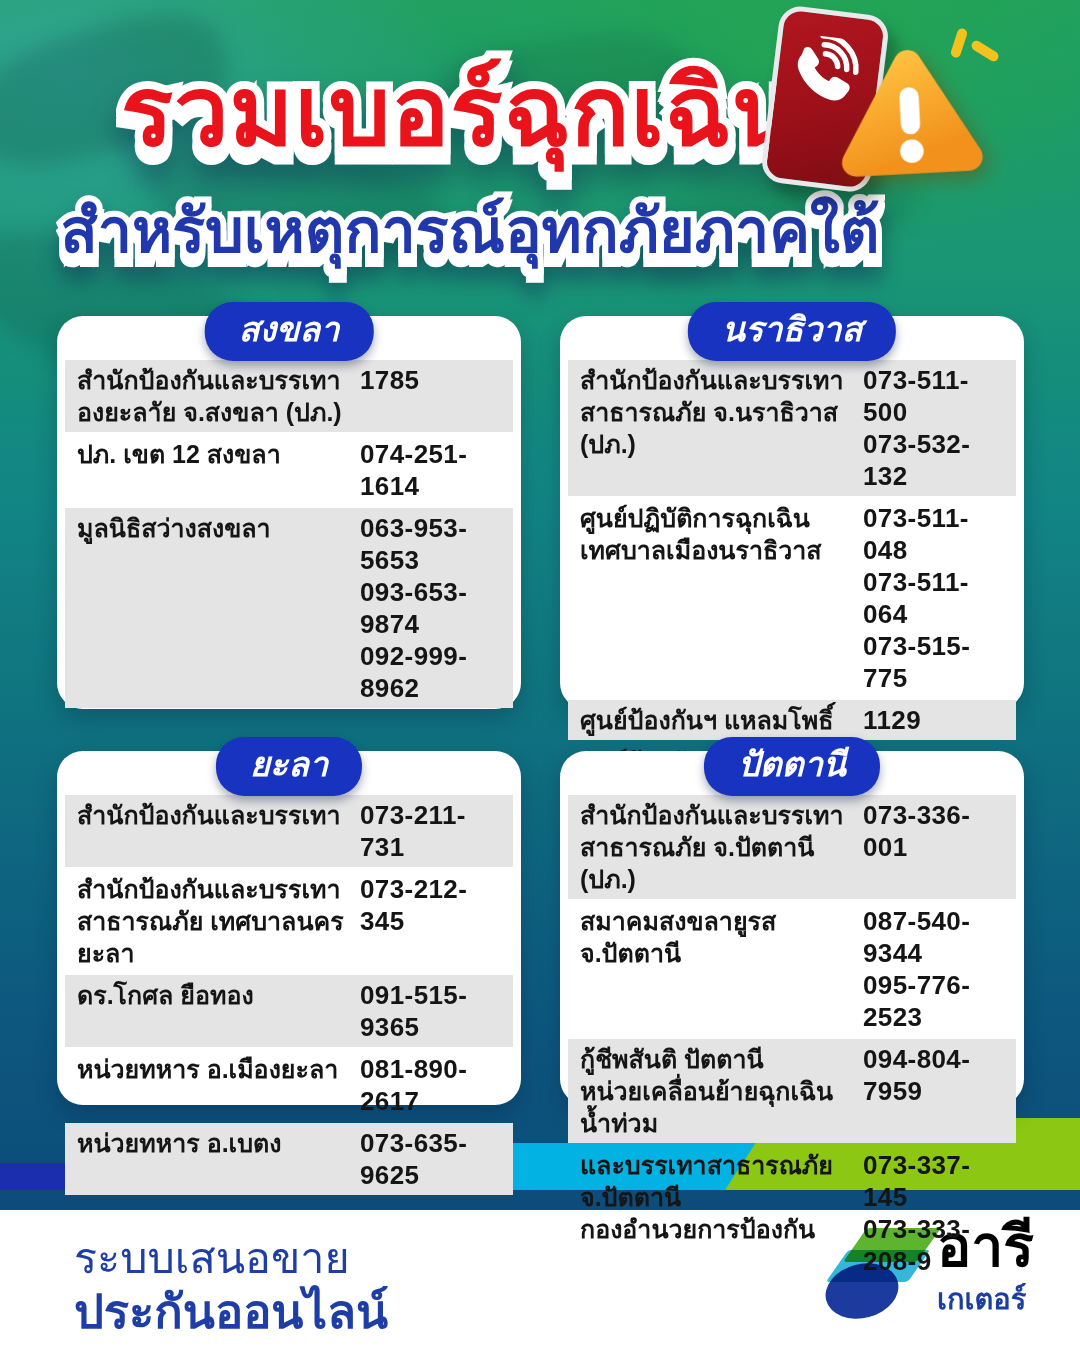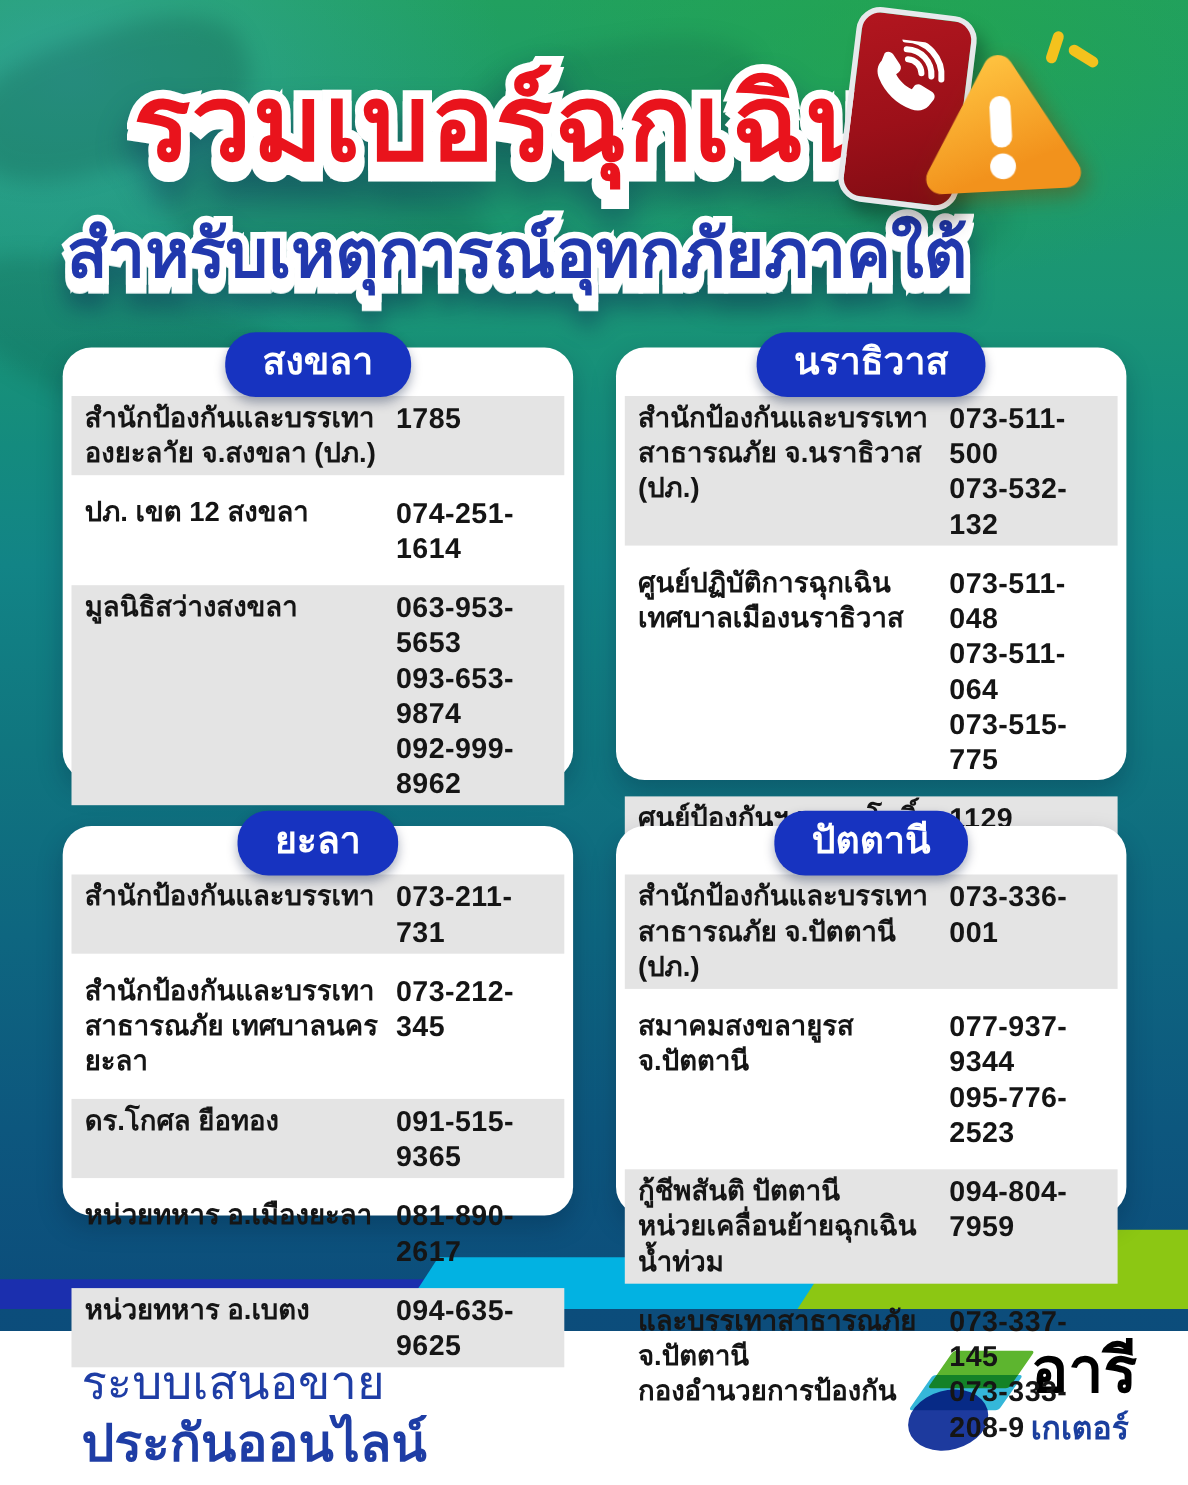--- a/index.html
+++ b/index.html
@@ -59,23 +59,24 @@
     box-shadow:0 10px 22px rgba(0,25,50,.25);
     padding:44px 8px 8px 8px;box-sizing:border-box;
   }
   .card:nth-child(1),.card:nth-child(2){height:393px;}
   .card:nth-child(3),.card:nth-child(4){height:354px;}
   .badge{
     position:absolute;left:50%;top:-14px;transform:translateX(-50%);
     background:#1733c0;color:#fff;border-radius:28px;
     padding:7px 34px 11px 34px;white-space:nowrap;
     box-shadow:0 5px 10px rgba(0,20,60,.35);
+    font-style:italic;
   }
   .badge span{font-size:34px;font-weight:bold;line-height:1.2;}
-  .row{display:flex;margin-bottom:14px;padding:4px 10px 4px 12px;align-items:flex-start;justify-content:center;}
+  .row{display:flex;margin-bottom:2px;padding:4px 10px 4px 12px;align-items:flex-start;justify-content:center;}
   .row.shaded{background:#e4e4e4;}
   .org{width:283px;font-size:25px;font-weight:bold;color:#151515;line-height:32px;}
   .phones{flex:1;font-size:26px;font-weight:bold;color:#151515;line-height:32px;letter-spacing:.4px;}
 
   
   .stripes{position:absolute;left:0;top:1095px;width:1080px;height:95px;z-index:1;overflow:hidden;}
   .stripe{position:absolute;bottom:0;transform:skewX(-33deg);transform-origin:bottom left;}
   .stripe.blue{left:-60px;width:470px;height:27px;background:#1b2fae;}
   .stripe.cyan{left:368px;width:385px;height:47px;background:#02b2e2;}
   .stripe.green{left:725px;width:430px;height:72px;background:#8cc713;}
@@ -274,21 +275,21 @@
             </div>
             <div class="phones">
               <div>081-890-2617</div>
             </div>
           </div>
           <div class="row shaded">
             <div class="org">
               <div>หน่วยทหาร อ.เบตง</div>
             </div>
             <div class="phones">
-              <div>094-635-9625</div>
+              <div>073-635-9625</div>
             </div>
           </div>
         </div>
     </section>
 
     <section class="card">
       <div class="badge">
         <span>ปัตตานี</span>
       </div>
       <div class="rows">
@@ -299,21 +300,21 @@
             </div>
             <div class="phones">
               <div>073-336-001</div>
             </div>
           </div>
           <div class="row">
             <div class="org">
               <div>สมาคมสงขลายูรส จ.ปัตตานี</div>
             </div>
             <div class="phones">
-              <div>077-937-9344</div>
+              <div>087-540-9344</div>
               <div>095-776-2523</div>
             </div>
           </div>
           <div class="row shaded">
             <div class="org">
               <div>กู้ชีพสันติ ปัตตานี</div>
               <div>หน่วยเคลื่อนย้ายฉุกเฉินน้ำท่วม</div>
             </div>
             <div class="phones">
               <div>094-804-7959</div>

